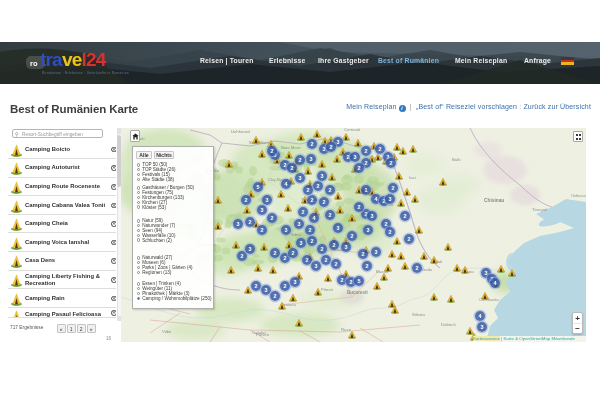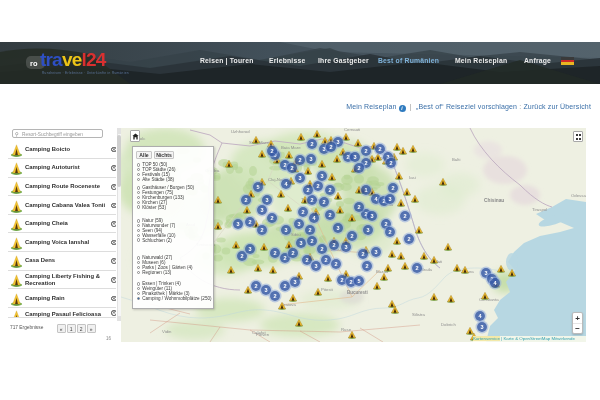--- a/index.html
+++ b/index.html
@@ -28,20 +28,21 @@
     <div class="nv" style="left:269px;">Erlebnisse</div>
     <div class="nv" style="left:318px;">Ihre Gastgeber</div>
     <div class="nv" style="left:378px;color:#7fb2d9;">Best of Rumänien</div>
     <div class="nv" style="left:455px;">Mein Reiseplan</div>
     <div class="nv" style="left:524px;">Anfrage</div>
     <div class="abs" style="left:561px;top:57px;width:13px;height:8px;">
       <div style="height:2.7px;background:#3a3a3a;"></div>
       <div style="height:2.7px;background:#cf2b27;"></div>
       <div style="height:2.6px;background:#e8b622;"></div>
     </div>
+    <div id="ttl">Best of Rumänien Karte</div>
     <div id="tlinks">Mein Reiseplan <span style="display:inline-block;width:7px;height:7px;border-radius:50%;background:#2f7bbf;color:#fff;font-size:5px;text-align:center;line-height:7px;vertical-align:-1px;font-weight:bold;font-style:italic;">i</span><span style="color:#999;"> &nbsp;|&nbsp; </span>„Best of“ Reiseziel vorschlagen<span style="color:#999;"> : </span>Zurück zur Übersicht</div>
     <div class="abs" style="left:12px;top:129px;width:91px;height:8.5px;border:1px solid #b5b5b5;border-radius:2px;background:#fff;">
       <span style="position:absolute;left:2px;top:1px;font-size:5px;color:#777;">⚲</span>
       <span style="position:absolute;left:9px;top:1.6px;font-size:4.8px;color:#999;">Resort-Suchbegriff eingeben</span>
     </div>
     <div class="row" style="top:140.5px;height:18.6px;">
       <div class="abs" style="left:2px;top:2.3px;"><svg width="13" height="13" viewBox="0 0 12 13">
           <ellipse cx="6" cy="11" rx="5.6" ry="1.9" fill="#7cb153"></ellipse>
           <ellipse cx="6" cy="11.2" rx="3.2" ry="1.1" fill="#4c7a33" opacity="0.7"></ellipse>
           <path d="M6 0.8 L9.8 11 L2.2 11 Z" fill="#f2c330" stroke="#c89a20" stroke-width="0.3"></path>

